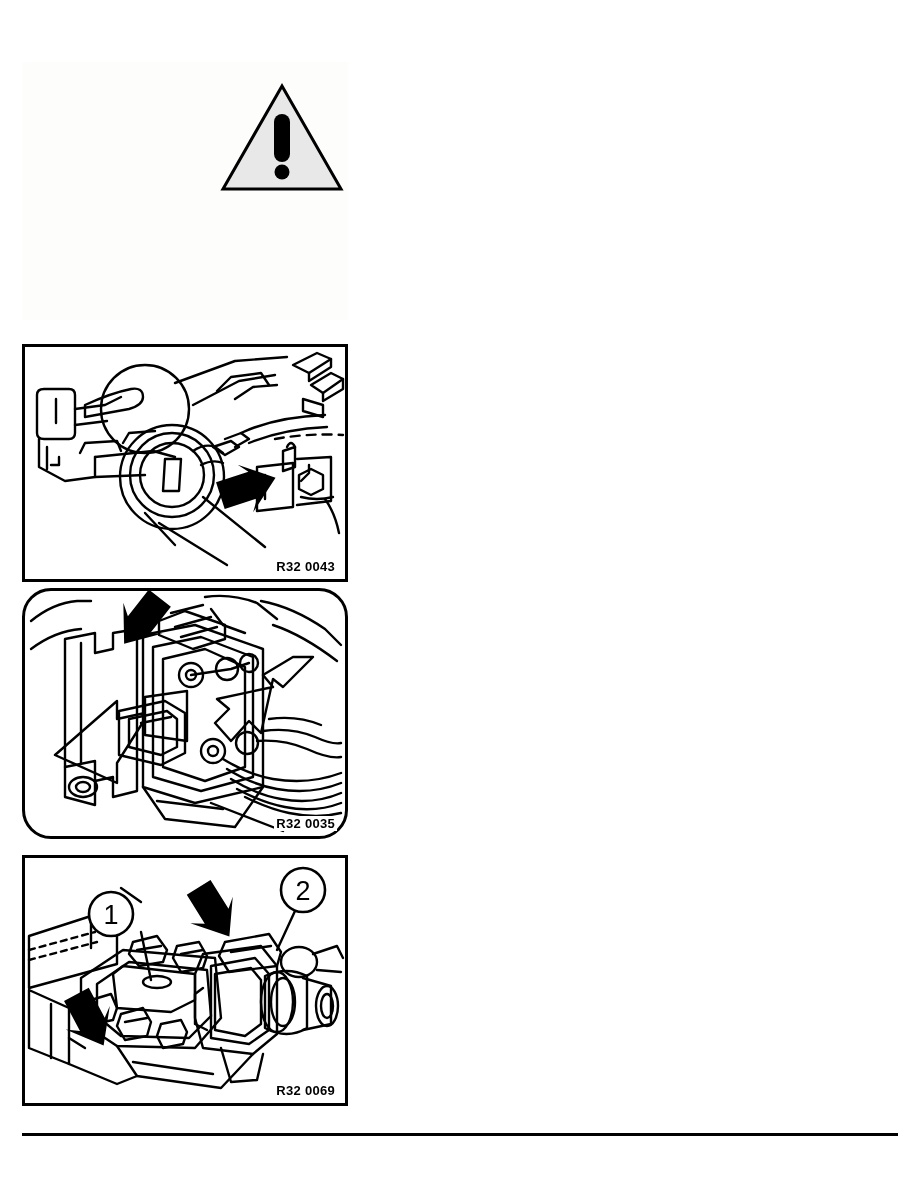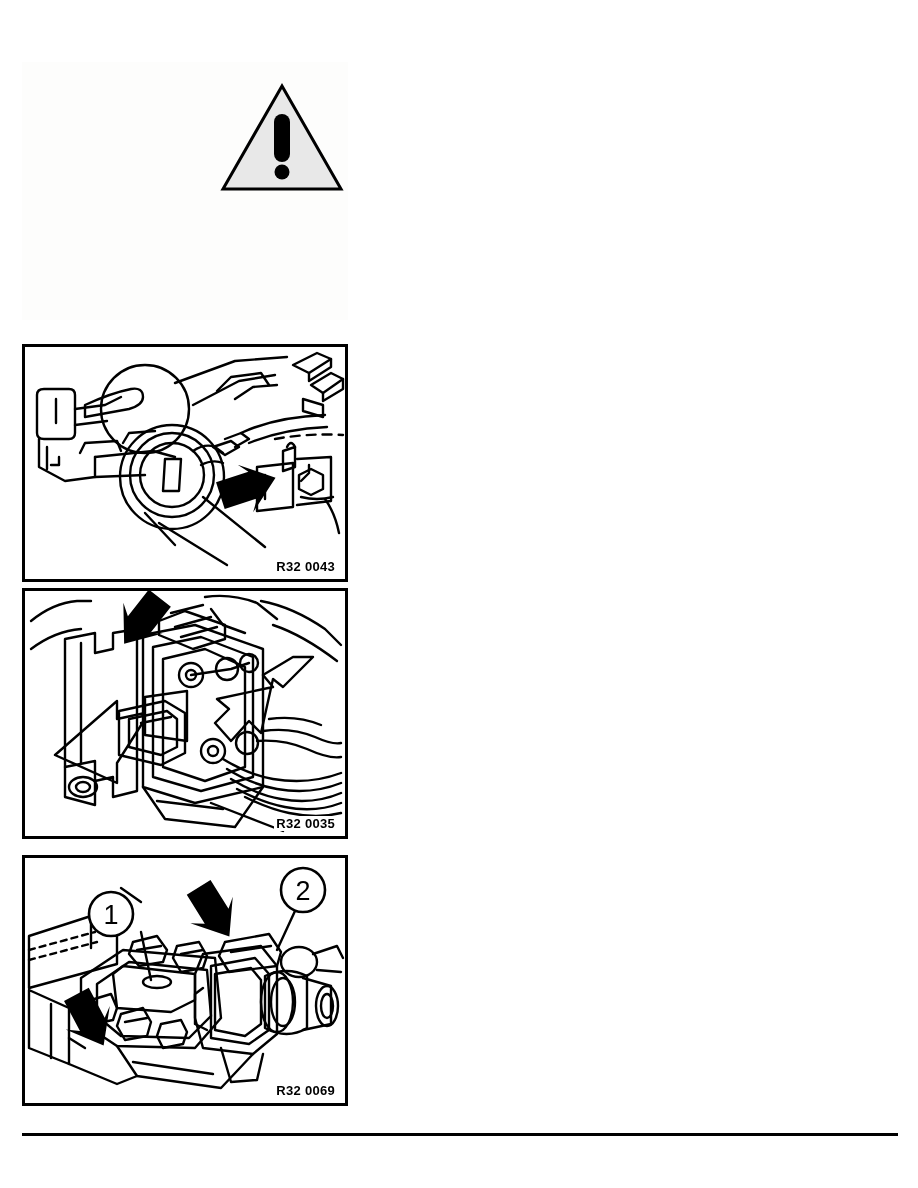--- a/index.html
+++ b/index.html
@@ -57,21 +57,21 @@
 
   
   .figure-panel {
     position: absolute;
     left: 22px;
     border: 3px solid #000000;
     background: #ffffff;
     box-sizing: border-box;
   }
   #figure-panel-1 { top: 336px; width: 326px; height: 238px; margin-top: 8px; }
-  #figure-panel-2 { top: 588px; width: 326px; height: 251px; }
+  #figure-panel-2 { top: 588px; width: 326px; height: 251px; border-radius: 29px; }
   #figure-panel-3 { top: 855px; width: 326px; height: 251px; }
 
   .figure-svg {
     display: block;
     width: 100%;
     height: 100%;
   }
 
   .figure-id {
     position: absolute;

